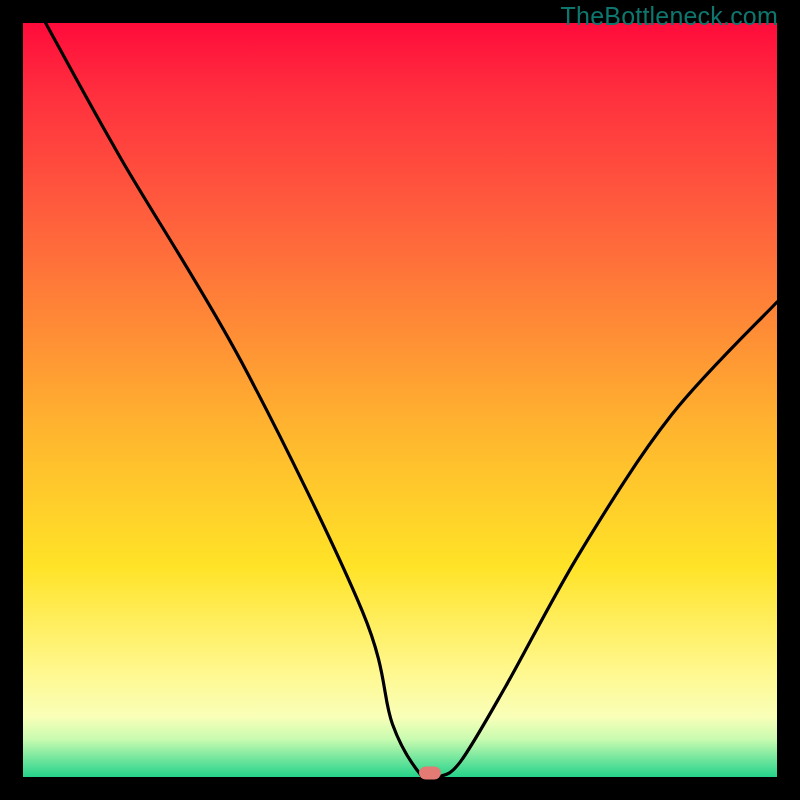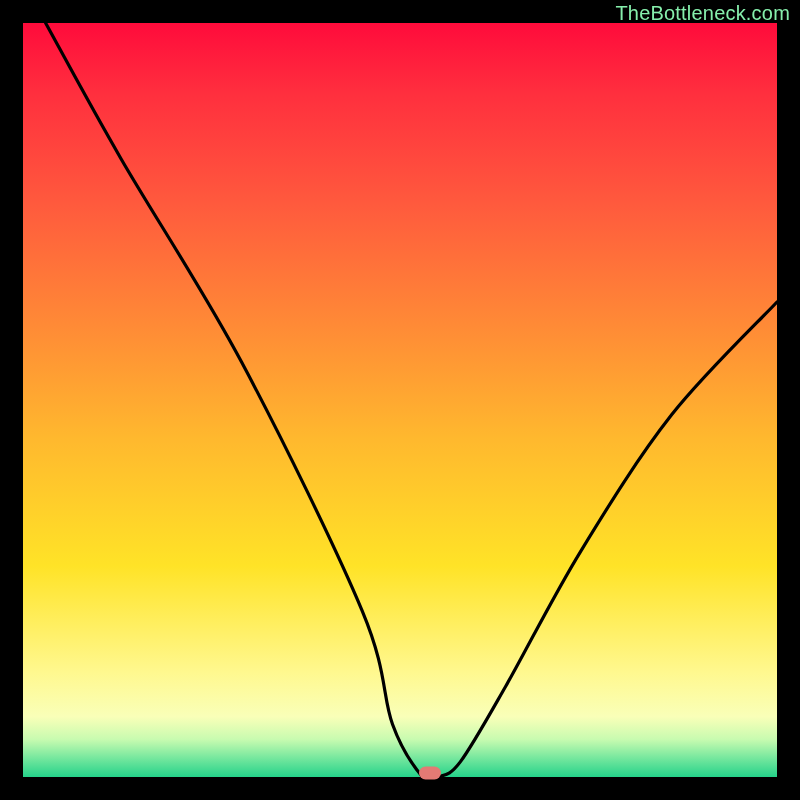--- a/index.html
+++ b/index.html
@@ -35,23 +35,23 @@
       #fff88e 86%,
       #f9ffb8 92%,
       #c8fbb0 95%,
       #65e39a 98%,
       #25d28a 100%
     );
   }
   .watermark {
     position: absolute;
     top: 2px;
-    right: 10px;
-    color: #86efac;
-    font-size: 20px;
+    right: 22px;
+    color: #0f766e;
+    font-size: 25px;
     letter-spacing: 0.2px;
     font-weight: 500;
     user-select: none;
   }
   svg.curve {
     position: absolute;
     left: 0;
     top: 0;
     width: 754px;
     height: 754px;

